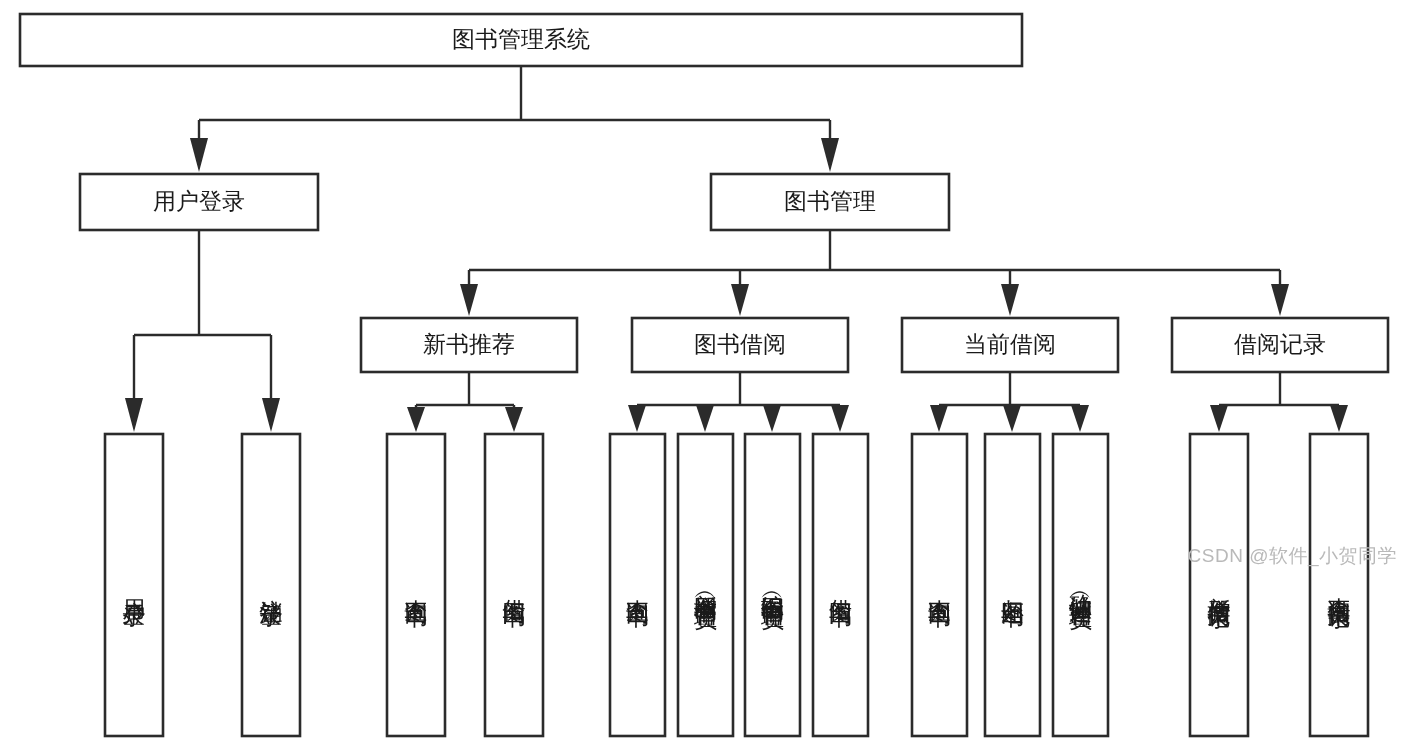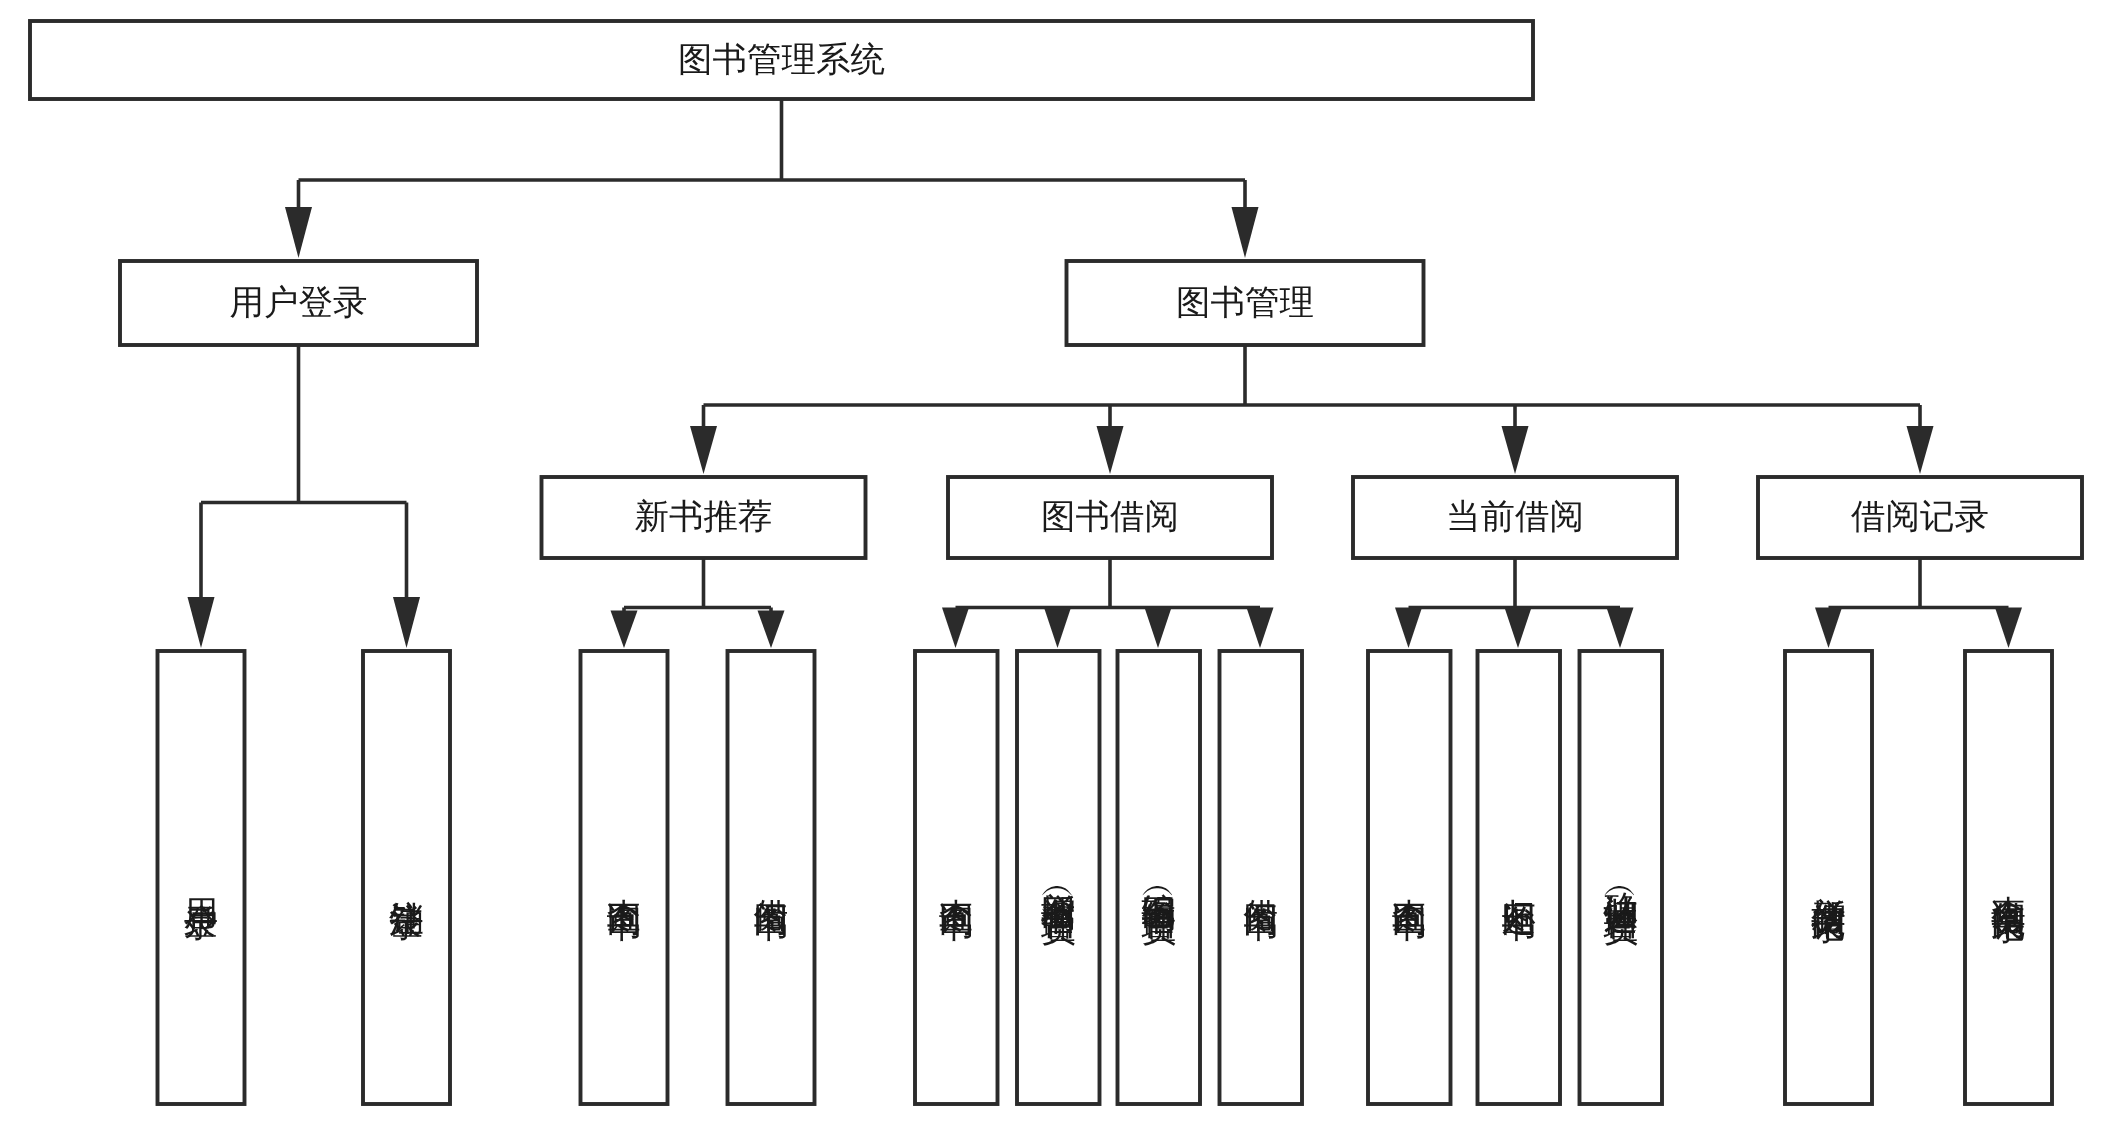--- a/index.html
+++ b/index.html
@@ -206,13 +206,14 @@
       <div class="node-label-v" style="left: 678px; top: 434px; width: 55px; height: 302px;">新增图书（管理员）</div>
       <div class="node-label-v" style="left: 745px; top: 434px; width: 55px; height: 302px;">编辑图书（管理员）</div>
       <div class="node-label-v" style="left: 813px; top: 434px; width: 55px; height: 302px;">借阅图书</div>
       <div class="node-label-v" style="left: 912px; top: 434px; width: 55px; height: 302px;">查询图书</div>
       <div class="node-label-v" style="left: 985px; top: 434px; width: 55px; height: 302px;">归还图书</div>
       <div class="node-label-v" style="left: 1053px; top: 434px; width: 55px; height: 302px;">确认归还（管理员）</div>
       <div class="node-label-v" style="left: 1190px; top: 434px; width: 58px; height: 302px;">新增借阅记录</div>
       <div class="node-label-v" style="left: 1310px; top: 434px; width: 58px; height: 302px;">查询借阅记录</div>
     </div>
 
+  <div class="watermark">CSDN @软件_小贺同学</div>
 </div>
 
 </body></html>

